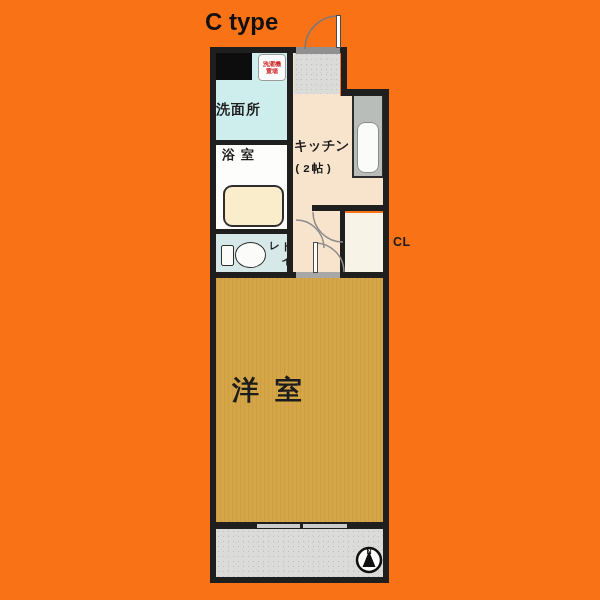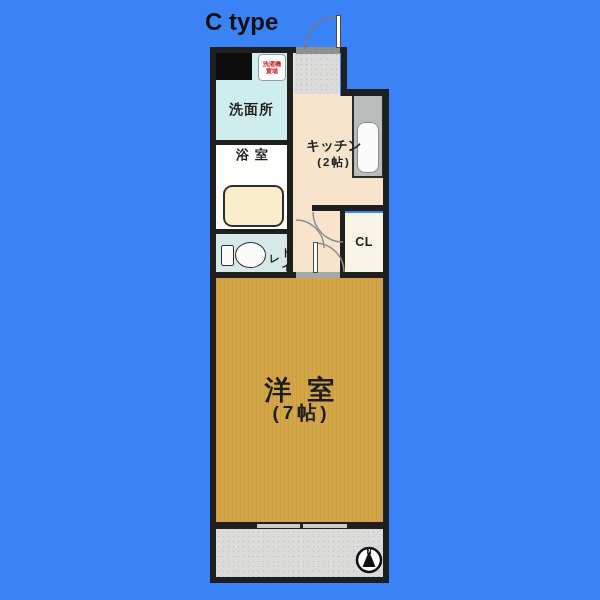--- a/index.html
+++ b/index.html
@@ -1,17 +1,17 @@
 <!DOCTYPE html>
 <html style="--wall: #1f1f1f; --washroom-floor: #cdeeec; --toilet-floor: #d7e8e9; --kitchen-floor: #f8e4cd; --bathroom-floor: #fdfdfb; --bathtub: #f9edcb; --closet-floor: #f8f3e7; --main-room-floor: #d4a647; --balcony-floor: #dbdbd9; --counter: #b9bdb9; --washer-note-text: #cc2222; --sill: #909090;"><head>
 <meta charset="utf-8">
 <style>
   html,body{margin:0;padding:0;background:#ffffff;}
   .canvas{
-    position:relative;width:600px;height:600px;background:#3b82f6;overflow:hidden;
+    position:relative;width:600px;height:600px;background:#f97316;overflow:hidden;
     font-family:"Liberation Sans","DejaVu Sans",sans-serif;color:#1b1b1b;
   }
   
   .w{position:absolute;background:var(--wall,#1f1f1f);}
   
   .f{position:absolute;}
   .f-washroom{background:var(--washroom-floor,#cdeeec);}
   .f-bath{background:var(--bathroom-floor,#fdfdfb);}
   .f-toilet{background:var(--toilet-floor,#d7e8e9);}
   .f-kitchen{background:var(--kitchen-floor,#f8e4cd);}
@@ -25,27 +25,27 @@
     background-image:
       radial-gradient(#bdbdbb 0.8px,transparent 0.9px),
       radial-gradient(#cbcbc9 0.8px,transparent 0.9px);
     background-size:5px 5px,7px 7px;background-position:0 0,2px 3px;
   }
   .sill{position:absolute;background:var(--sill,#909090);}
   .title{
     position:absolute;left:205px;top:8px;font-size:24px;font-weight:bold;
     letter-spacing:0px;color:#101010;
   }
-  .lbl{position:absolute;font-weight:bold;color:#1c1c1c;text-align:center;line-height:1.15;}
+  .lbl{position:absolute;font-weight:bold;color:#1c1c1c;text-align:left;line-height:1.15;}
   .lbl-washroom{left:216px;top:101px;width:71px;font-size:14px;letter-spacing:1px;}
   .lbl-bath{left:216px;top:148px;width:72px;font-size:13px;letter-spacing:6px;text-indent:6px;}
   .lbl-toilet{left:269px;top:234px;height:38px;font-size:10.5px;writing-mode:vertical-rl;letter-spacing:1px;}
   .lbl-kitchen{left:294px;top:138px;width:80px;font-size:13.5px;}
-  .lbl-kitchen .size{font-size:11.5px;letter-spacing:2px;display:block;margin-top:2px;}
-  .lbl-cl{left:345px;top:235px;width:38px;font-size:12.5px;letter-spacing:0.5px;}
+  .lbl-kitchen .size{font-size:11.5px;letter-spacing:2px;display:block;margin-top:8px;font-family:Liberation Mono, monospace;}
+  .lbl-cl{left:345px;top:235px;width:38px;font-size:12.5px;letter-spacing:0.5px;padding-left:48px;}
   .lbl-room{left:216px;top:375px;width:167px;font-size:27px;letter-spacing:16px;text-indent:16px;}
   .lbl-room-size{left:216px;top:402px;width:167px;font-size:19px;letter-spacing:4px;text-indent:4px;}
   .lbl-balcony{left:240px;top:548px;width:135px;font-size:14px;letter-spacing:1px;color:#2e2e2e;}
   
   .blackbox{position:absolute;left:211px;top:52px;width:41px;height:28px;background:#0d0d0d;}
   .washer{
     position:absolute;left:258px;top:54px;width:26px;height:25px;background:#fdfdfd;
     border:1px solid #9a9a9a;border-radius:4px;display:flex;flex-direction:column;
     align-items:center;justify-content:center;
   }
@@ -127,15 +127,14 @@
 
   <div class="lbl lbl-washroom">洗面所</div>
   <div class="lbl lbl-bath">浴室</div>
   <div class="lbl lbl-toilet">トイレ</div>
   <div class="lbl lbl-kitchen">
     <span>キッチン</span>
     <span class="size">(2帖)</span>
   </div>
   <div class="lbl lbl-cl">CL</div>
   <div class="lbl lbl-room">洋室</div>
-  <div class="lbl lbl-room-size">(7帖)</div>
 
 </div>
 
 </body></html>

